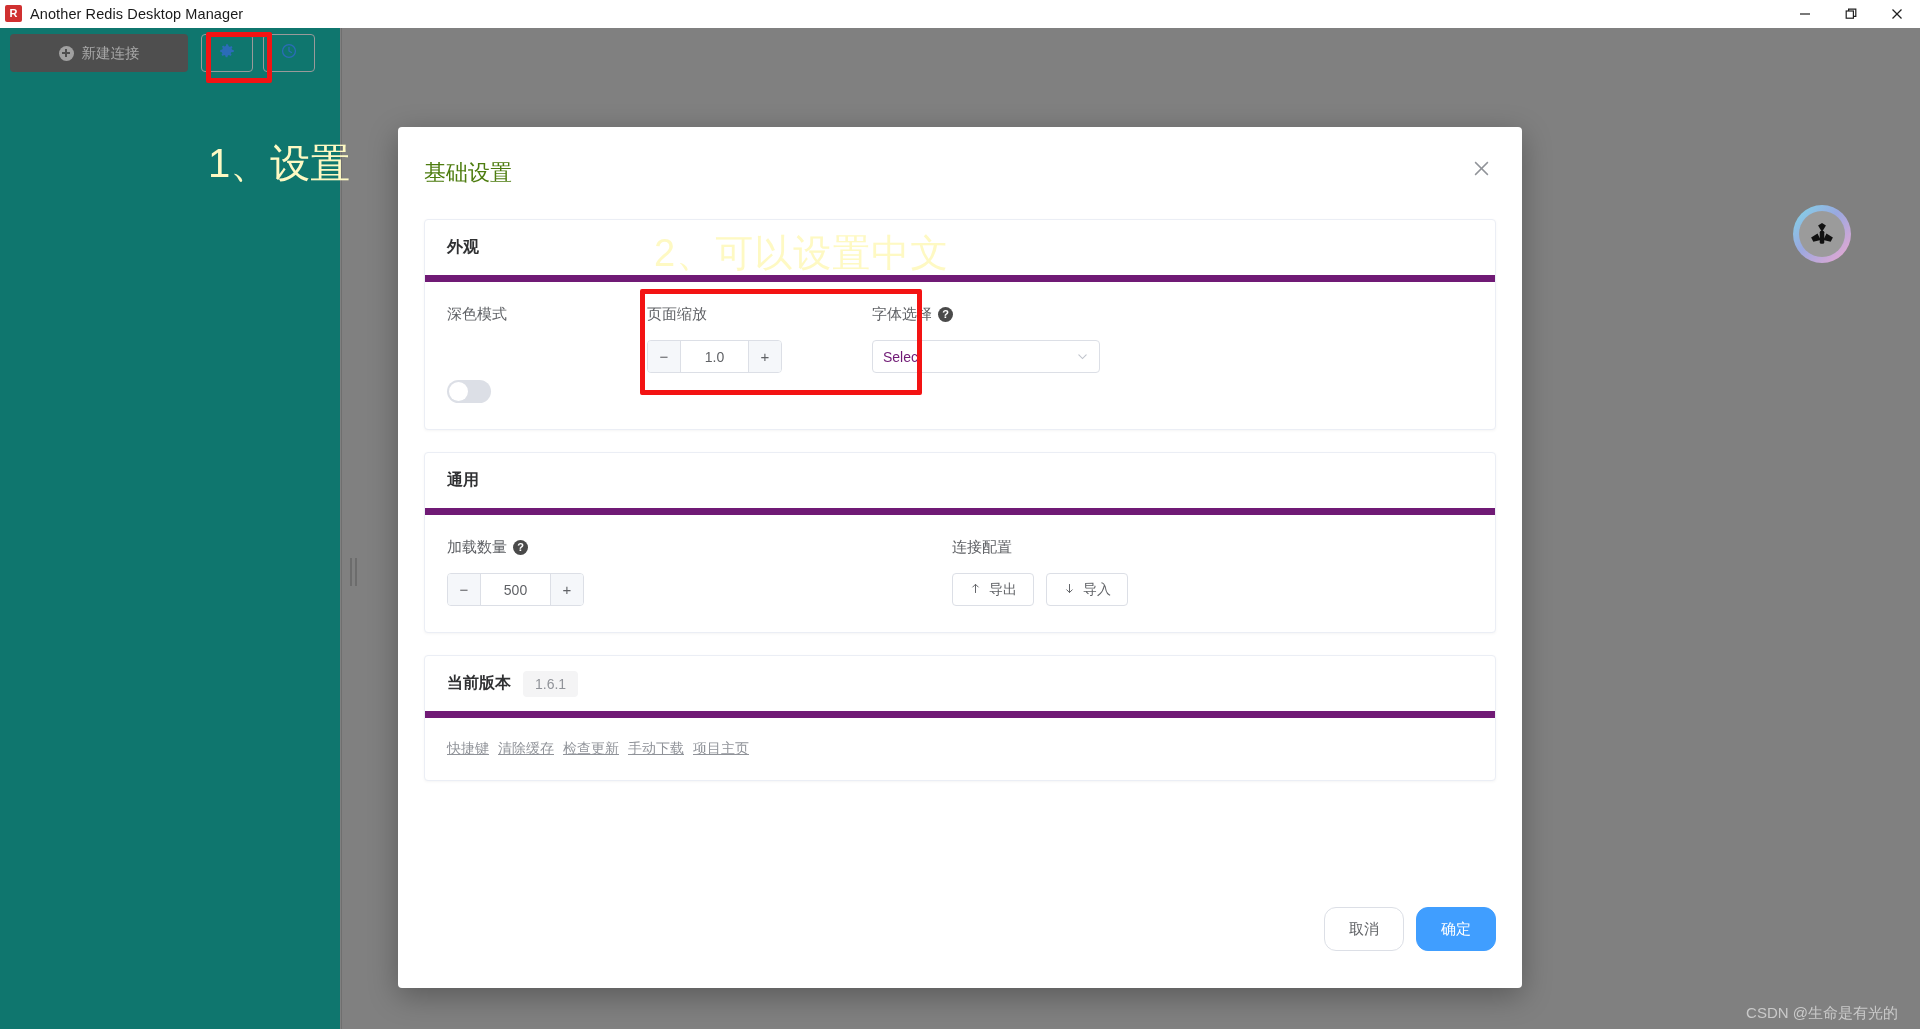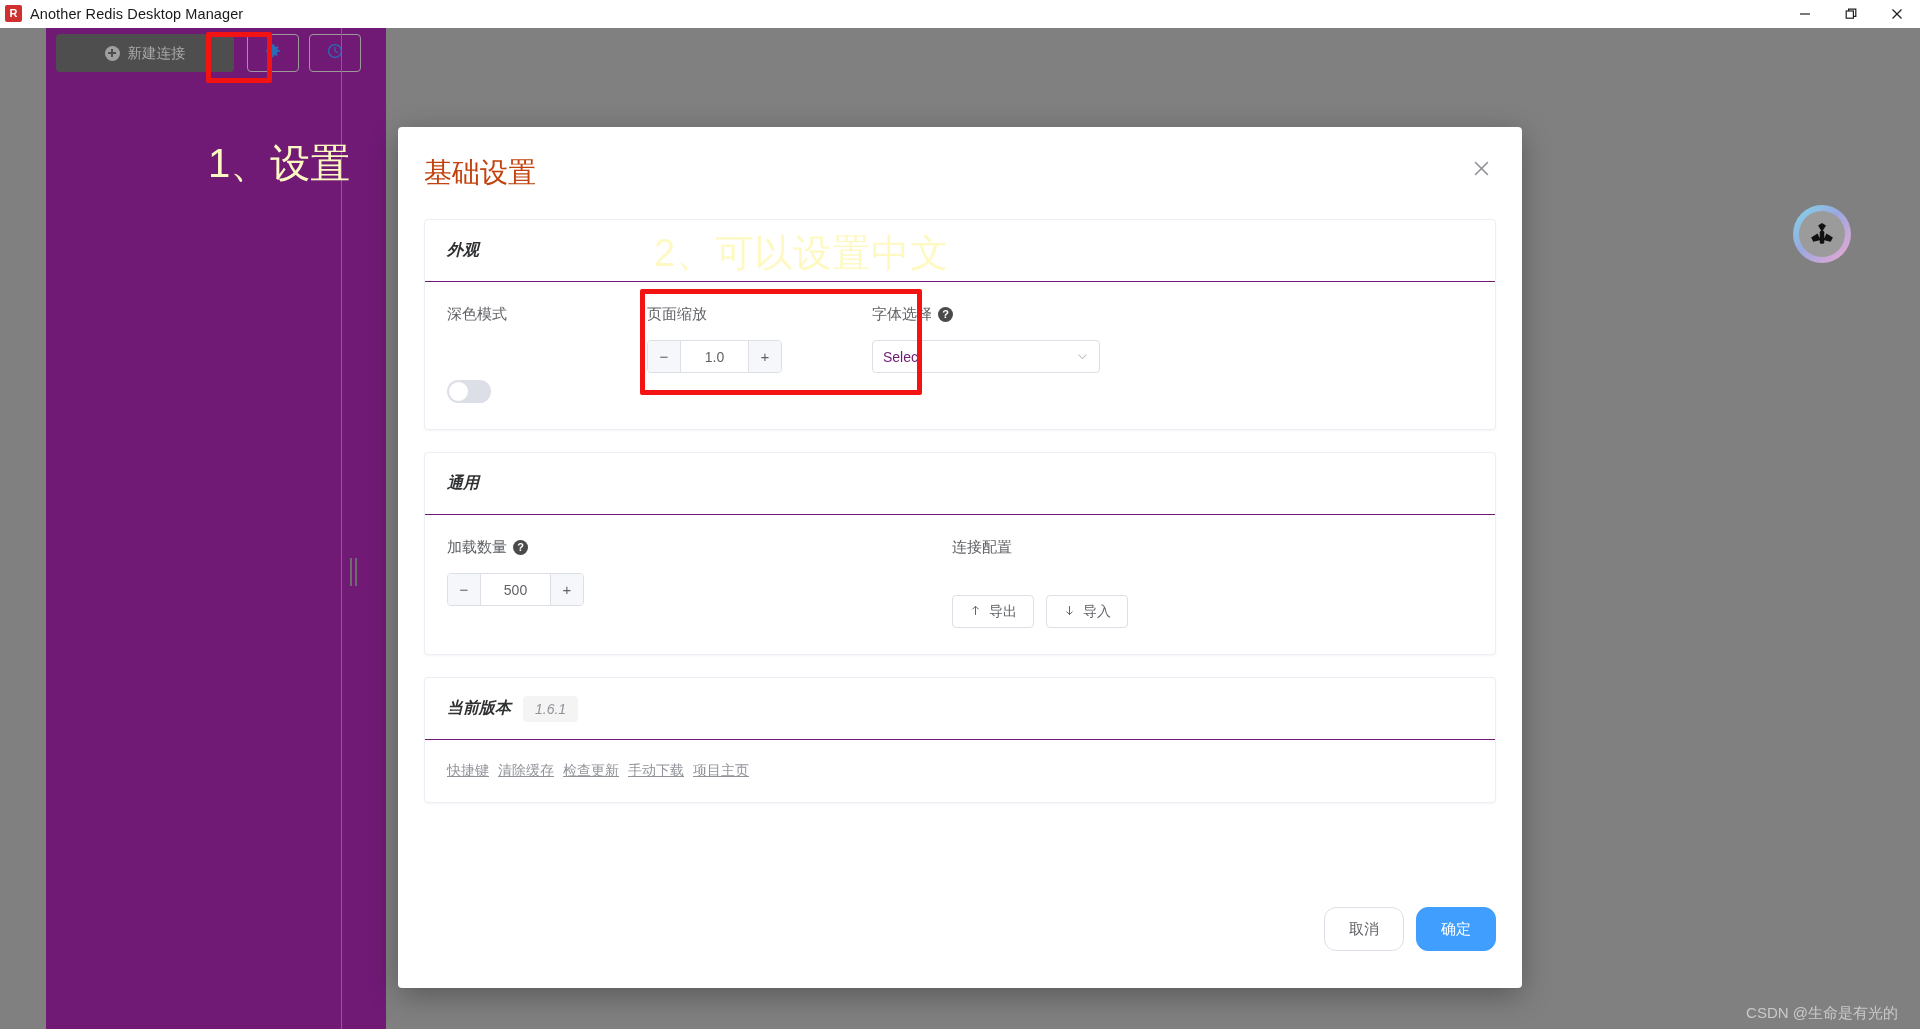--- a/index.html
+++ b/index.html
@@ -27,21 +27,21 @@
   .tb-spacer { flex: 1 1 auto; }
   .win-btn {
     width: 46px; height: 28px; display: flex; align-items: center;
     justify-content: center; color: #202020;
   }
   .win-btn svg { display: block; }
 
   
   .app-bg { position: absolute; left: 0; top: 28px; width: 1920px; height: 1001px; background: #808080; }
 
-  .left-pane { position: absolute; left: 0; top: 0; width: 340px; height: 1001px; background: #701a75; margin-left: 46px; }
+  .left-pane { position: absolute; left: 0; top: 0; width: 340px; height: 1001px; background: #0f766e; }
   .toolbar { position: absolute; left: 10px; top: 6px; display: flex; align-items: center; gap: 0; }
   .btn-new {
     width: 178px; height: 38px; background: #4e4e4e; border-radius: 4px;
     display: flex; align-items: center; justify-content: center; gap: 8px;
     color: #a7a7a7; font-size: 14.5px;
   }
   .plus-ic {
     width: 15px; height: 15px; border-radius: 50%; background: #a0a0a0;
     position: relative; flex: none;
   }
@@ -89,36 +89,36 @@
   .modal {
     position: absolute; left: 398px; top: 99px; width: 1124px; height: 861px;
     background: #ffffff; border-radius: 4px;
     box-shadow: 0 8px 30px rgba(0,0,0,.30);
     display: flex; flex-direction: column;
   }
   .modal-header {
     height: 92px; display: flex; align-items: center;
     padding: 0 26px 0 26px; position: relative;
   }
-  .modal-title { font-size: 28px; color: #c2410c; }
+  .modal-title { font-size: 22px; color: #4d7c0f; }
   .modal-close {
     position: absolute; right: 28px; top: 28px; width: 26px; height: 26px;
     display: flex; align-items: center; justify-content: center; color: #909399;
   }
 
   .modal-body { flex: 1 1 auto; padding: 0 26px; }
 
   .card {
     border: 1px solid #ebeef5; border-radius: 4px; background: #fff;
     box-shadow: 0 1px 3px rgba(0,0,0,.045);
     margin-bottom: 22px;
   }
   .card-head {
     height: 62px; display: flex; align-items: center; padding: 0 22px;
-    border-bottom: 1px solid #701a75; font-size: 16px; font-weight: bold; color: #303133; font-style: italic;
+    border-bottom: 7px solid #701a75; font-size: 16px; font-weight: bold; color: #303133;
   }
   .card-head .ver-badge {
     margin-left: 12px; background: #f4f4f5; color: #909399;
     border-radius: 4px; padding: 5px 12px; font-size: 14px; font-weight: normal;
   }
   .card-body { padding: 22px 22px 26px 22px; }
 
   .field-row { display: flex; align-items: flex-start; }
   .field { display: flex; flex-direction: column; }
   .field-label {
@@ -327,21 +327,21 @@
               </div>
               <div class="stepper" style="width:137px;">
                 <div class="sbtn">−</div>
                 <div class="sval">500</div>
                 <div class="sbtn right">+</div>
               </div>
             </div>
 
             <div class="field">
               <div class="field-label">连接配置</div>
-              <div style="display:flex; gap:12px;margin-top:22px;">
+              <div style="display:flex; gap:12px;">
                 <div class="ghost-btn">
                   <span>
                     <svg width="13" height="13" viewBox="0 0 16 16" fill="none" stroke="currentColor" stroke-width="1.2">
                       <path d="M8 13 V3.2 M4.6 6.2 L8 2.8 L11.4 6.2" stroke-linecap="round" stroke-linejoin="round"></path>
                     </svg>
                   </span>
                   <span>导出</span>
                 </div>
                 <div class="ghost-btn">
                   <span>

